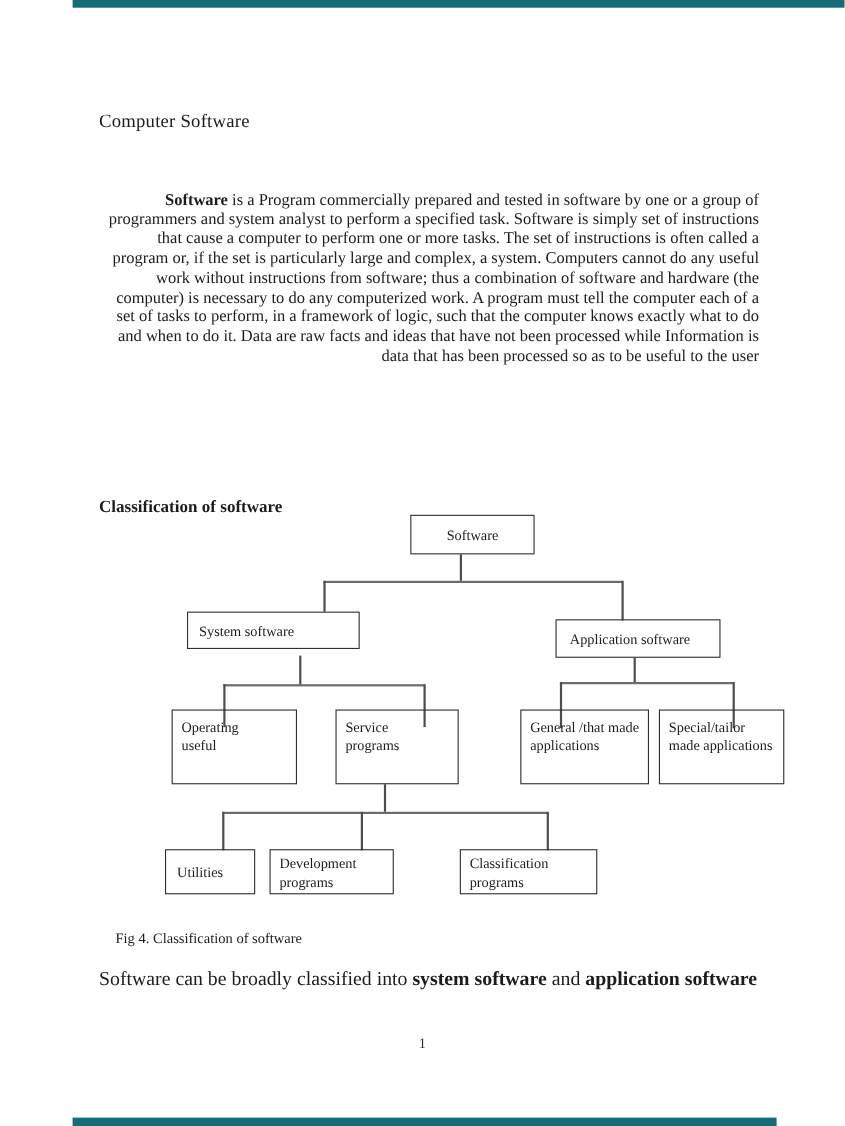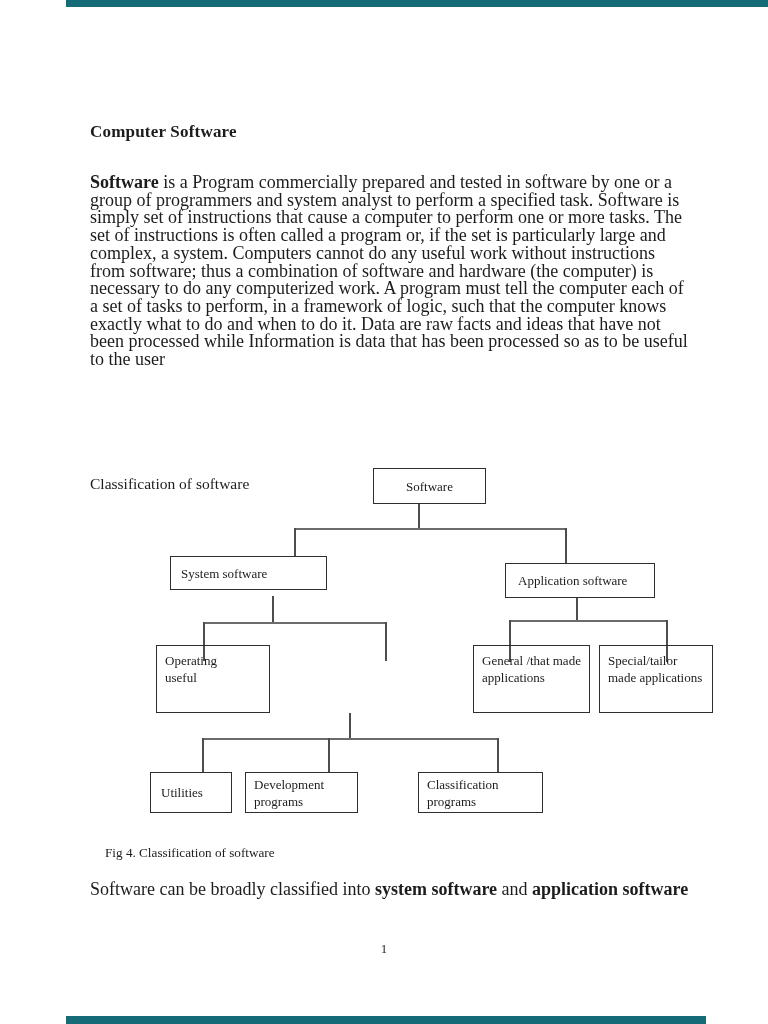--- a/index.html
+++ b/index.html
@@ -11,30 +11,30 @@
     background: #ffffff;
     font-family: "Liberation Serif", "DejaVu Serif", serif;
     color: #1c1c1c;
     overflow: hidden;
   }
   .accent-bar { position: absolute; background: #166b79; }
   .accent-bar.top { left: 66px; top: 0; width: 702px; height: 7px; }
   .accent-bar.bottom { left: 66px; top: 1016px; width: 640px; height: 8px; }
 
   .doc-title {
-    position: absolute; left: 90px; top: 122px;
-    font-size: 17px; font-weight: bold; letter-spacing: 0.2px;
+    position: absolute; left: 90px; top: 100px;
+    font-size: 17px; font-weight: normal; letter-spacing: 0.2px;
   }
   .intro {
     position: absolute; left: 90px; top: 174px; width: 600px;
-    font-size: 18px; line-height: 17.7px; text-align: left;
+    font-size: 15px; line-height: 17.7px; text-align: right;
   }
   .section-heading {
-    position: absolute; left: 90px; top: 475px;
-    font-size: 15.5px; font-weight: normal;
+    position: absolute; left: 90px; top: 452px;
+    font-size: 15.5px; font-weight: bold;
   }
 
   
   .node {
     position: absolute;
     border: 1.4px solid #2e2e2e;
     background: transparent;
     font-size: 13px; line-height: 17px;
   }
   .node .lbl { display: block; }
@@ -102,20 +102,23 @@
   </div>
 
   <div class="node midleft" style="left:505px; top:563px; width:150px; height:35px; padding-left:12px;">
     <span class="lbl">Application software</span>
   </div>
 
   <div class="node topleft" style="left:156px; top:645px; width:114px; height:68px;">
     <span class="lbl" style="width:70px;">Operating useful</span>
   </div>
 
+  <div class="node topleft" style="left:305px; top:645px; width:112px; height:68px;">
+    <span class="lbl" style="width:70px;">Service programs</span>
+  </div>
 
   <div class="node topleft" style="left:473px; top:645px; width:117px; height:68px;">
     <span class="lbl" style="width:100px;">General /that made applications</span>
   </div>
 
   <div class="node midleft" style="left:150px; top:772px; width:82px; height:41px;">
     <span class="lbl">Utilities</span>
   </div>
 
   <div class="node topleft" style="left:599px; top:645px; width:114px; height:68px;">

